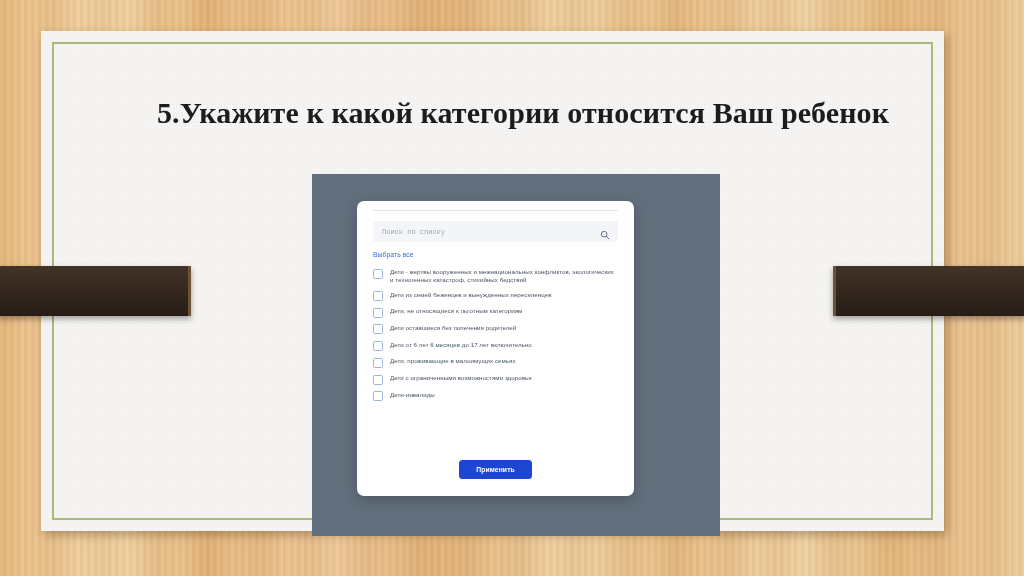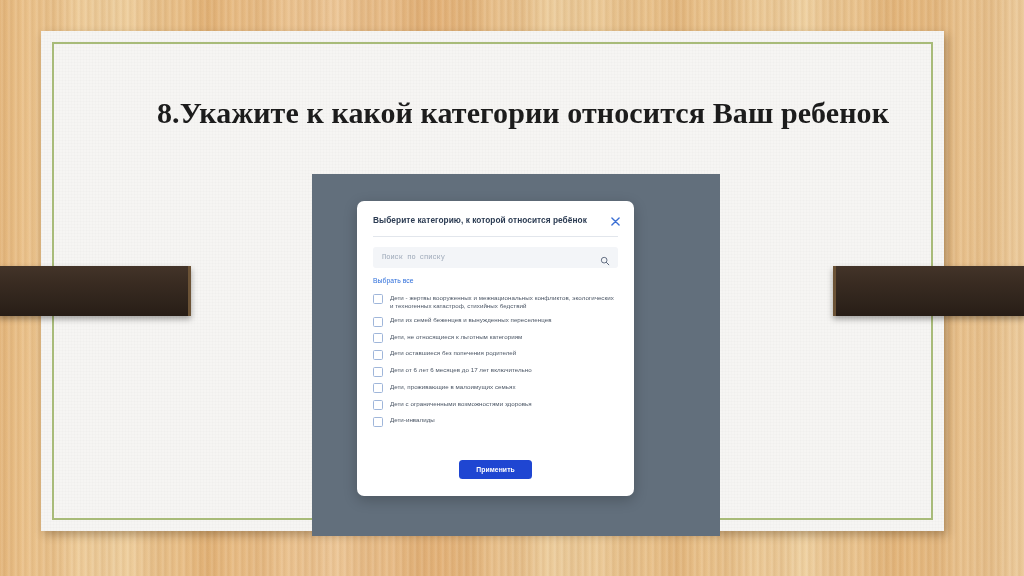--- a/index.html
+++ b/index.html
@@ -150,34 +150,26 @@
 </style>
 </head>
 <body>
 
 <div id="wood"></div>
 
 <div id="slide">
   <div id="slide-texture"></div>
   <div id="slide-frame"></div>
 
-  <div id="title">8.Укажите к какой категории относится Ваш ребенок</div>
+  <div id="title">5.Укажите к какой категории относится Ваш ребенок</div>
 
   <div id="shot">
 
     <div id="dialog">
 
-      <div id="dialog-head">
-        <div id="dialog-title">Выберите категорию, к которой относится ребёнок</div>
-        <div id="close-btn">
-          <svg width="9" height="9" viewBox="0 0 10 10" aria-hidden="true">
-            <path d="M1 1 L9 9 M9 1 L1 9" stroke="#3b6fd4" stroke-width="1.5" stroke-linecap="round" fill="none"></path>
-          </svg>
-        </div>
-      </div>
 
       <div id="head-divider"></div>
 
       <div id="search-wrap">
         <input id="search-input" type="text" placeholder="Поиск по списку" style="">
         <span id="search-icon">
           <svg width="10" height="10" viewBox="0 0 12 12" aria-hidden="true">
             <circle cx="5" cy="5" r="3.4" stroke="#5a6personal" fill="none"></circle>
             <circle cx="5" cy="5" r="3.4" stroke="#59657a" stroke-width="1.1" fill="none"></circle>
             <path d="M7.7 7.7 L10.6 10.6" stroke="#59657a" stroke-width="1.2" stroke-linecap="round"></path>

